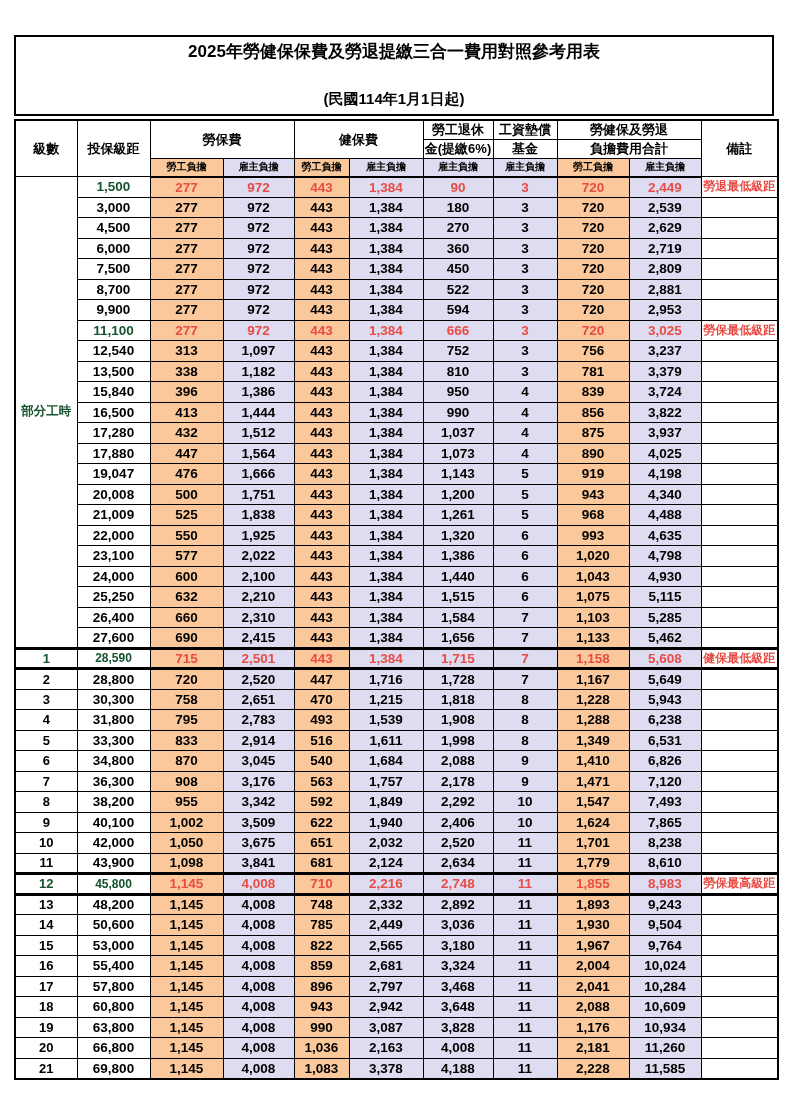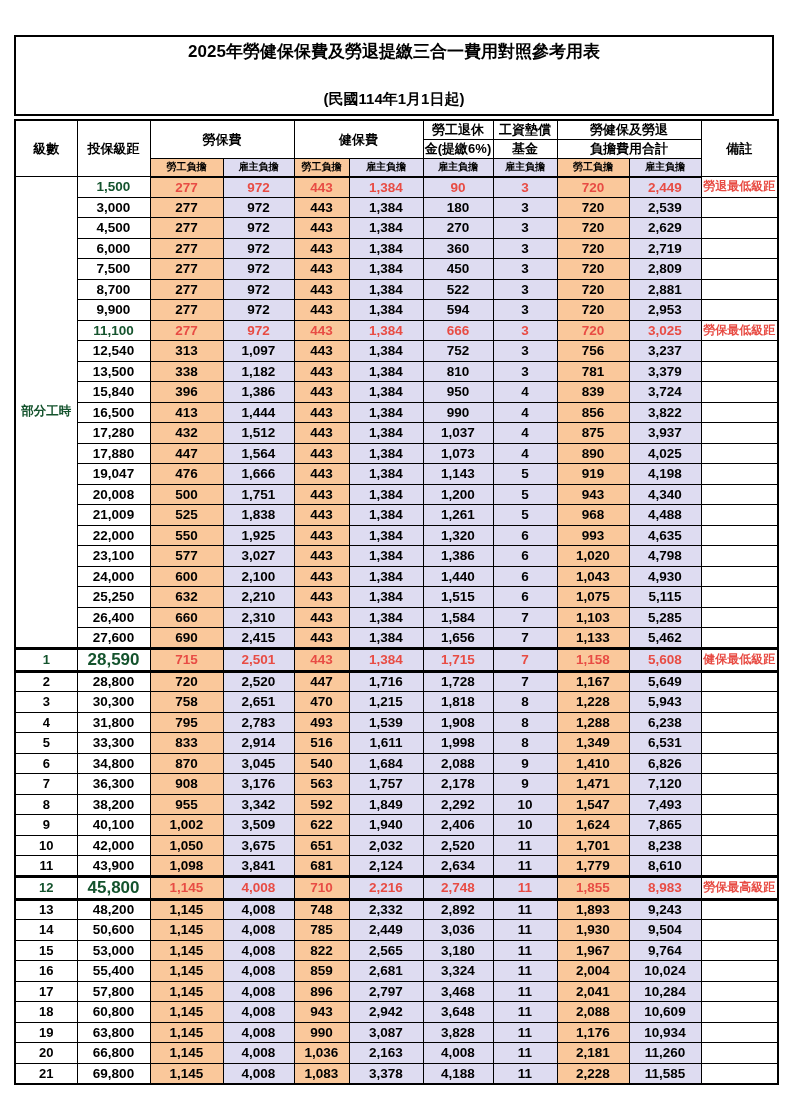--- a/index.html
+++ b/index.html
@@ -29,21 +29,21 @@
   thead tr.h3 th{font-size:10px;border-bottom:2.5px solid #000;}
   tbody tr{height:20.5px;}
   tbody td{font-size:13.5px;background:#fff;}
   .emp{background:#FAC89B;}
   .er{background:#DEDCF1;}
   td.emp{background:#FAC89B;}
   td.er{background:#DEDCF1;}
   td.level,td.bracket,td.remark{background:#fff;}
   td.level{font-size:13px;}
   td.ptcell{font-size:12.5px;margin-top:22px;}
-  td.bracket.big{font-size:17px;}
+  td.bracket.big{font-size:12px;}
   td.remark{font-size:12px;color:#E84C44;}
   tr.hl td{color:#E84C44;}
   tr.hl td.level,tr.hl td.bracket{color:#14532d;}
   tr.thick td{border-top-width:3px;border-bottom-width:3px;}
 </style>
 </head>
 <body>
 
 <div class="sheet">
   <div class="title-box">
@@ -306,21 +306,21 @@
           <td class="val er">1,384</td>
           <td class="val er">1,320</td>
           <td class="val er">6</td>
           <td class="val emp">993</td>
           <td class="val er">4,635</td>
           <td class="remark"></td>
         </tr>
         <tr>
           <td class="bracket">23,100</td>
           <td class="val emp">577</td>
-          <td class="val er">3,027</td>
+          <td class="val er">2,022</td>
           <td class="val emp">443</td>
           <td class="val er">1,384</td>
           <td class="val er">1,386</td>
           <td class="val er">6</td>
           <td class="val emp">1,020</td>
           <td class="val er">4,798</td>
           <td class="remark"></td>
         </tr>
         <tr>
           <td class="bracket">24,000</td>

